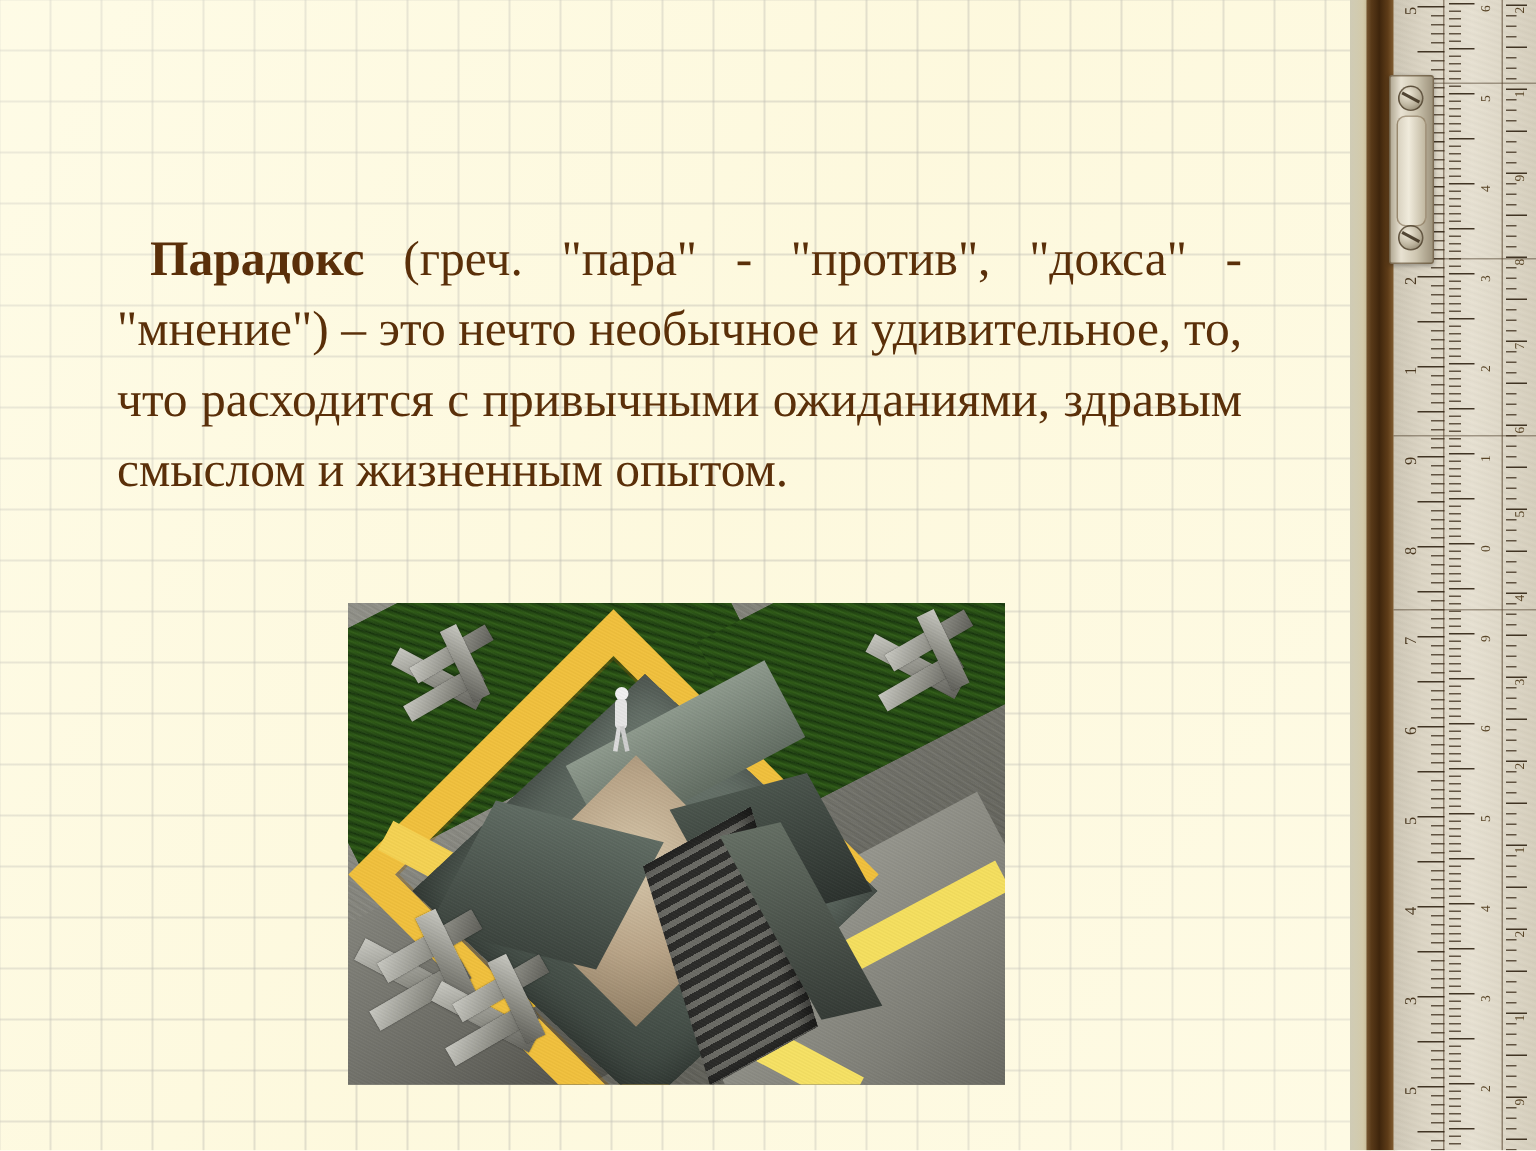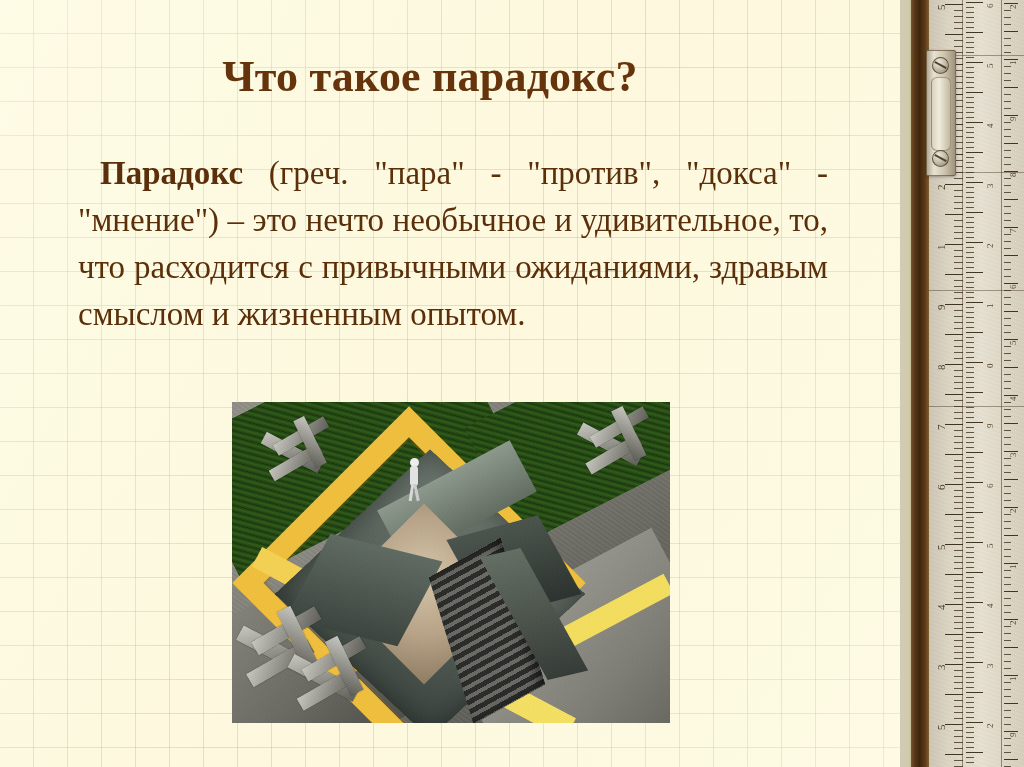--- a/index.html
+++ b/index.html
@@ -395,21 +395,20 @@
   }
 </style>
 </head>
 <body>
 
 <div class="slide">
 
   <div class="paper"></div>
   <div class="paper-tint"></div>
 
-  <div class="title">Что такое парадокс?</div>
 
   <div class="body-text"><span class="lead">Парадокс</span><span> (греч. "пара" - "против", "докса" - "мнение") – это нечто необычное и удивительное, то, что расходится с привычными ожиданиями, здравым смыслом и жизненным опытом.</span></div>
 
   <div class="picture">
     <div class="pic-layer ground"></div>
     <div class="pic-layer grass-tl"></div>
     <div class="pic-layer grass-tr"></div>
 
     <div class="pic-layer slab-br"></div>
     <div class="pic-layer slab-bl"></div>

